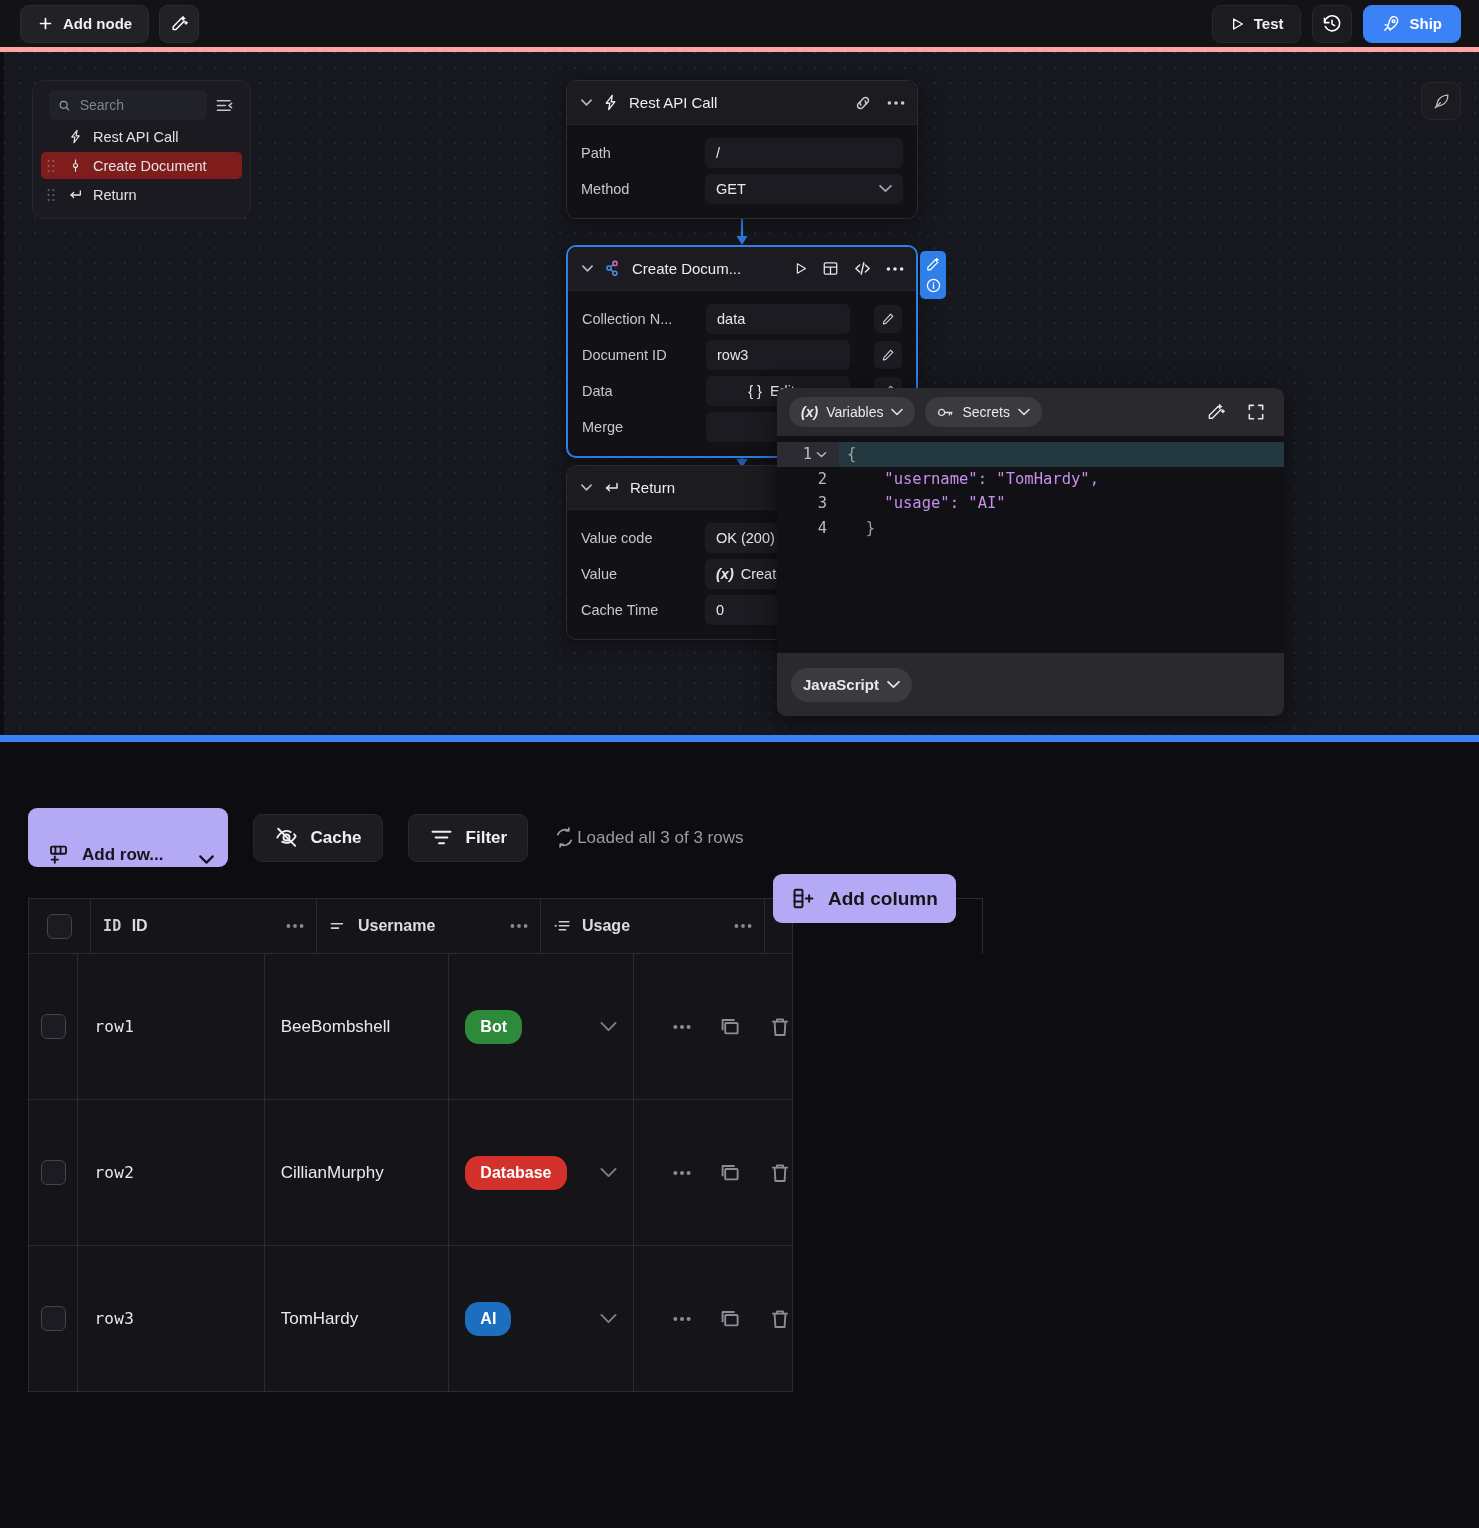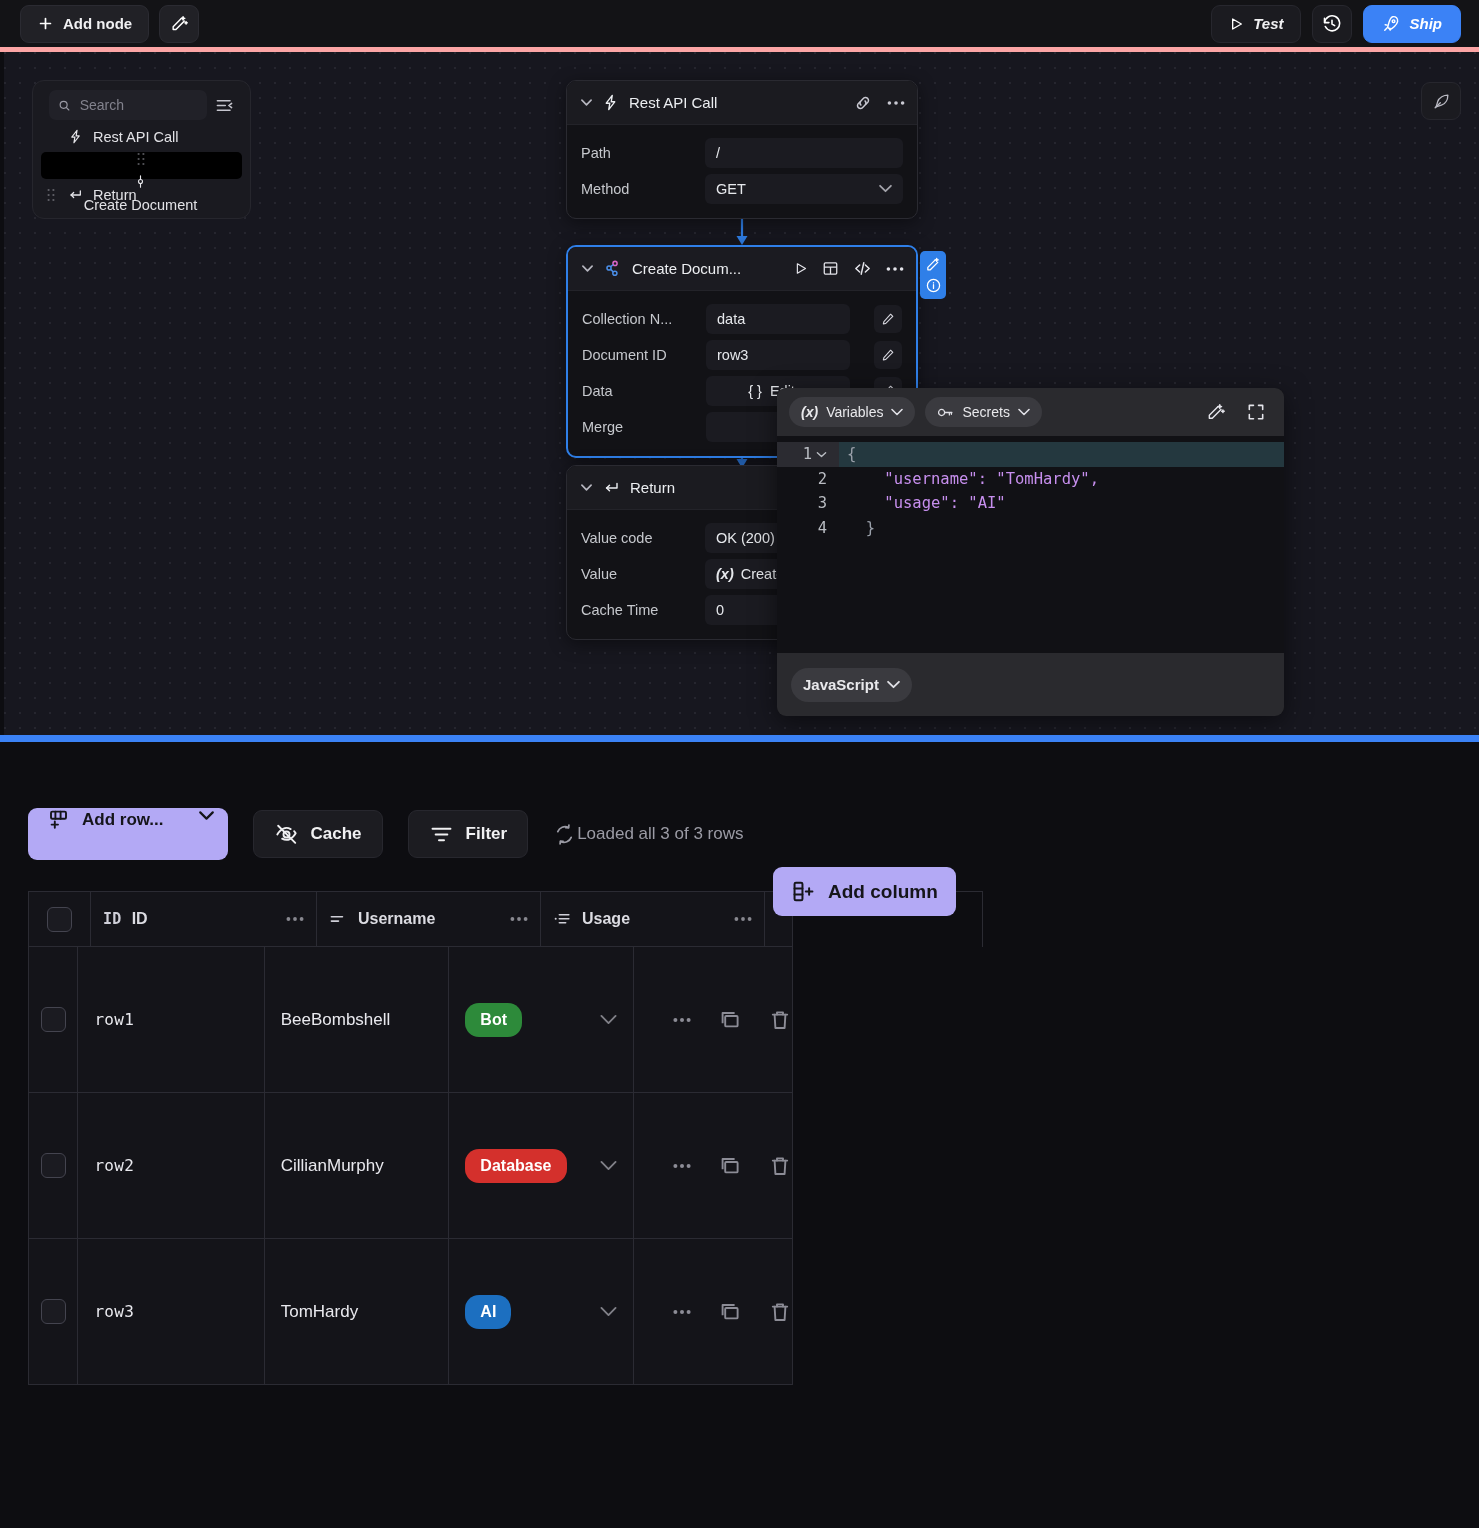--- a/index.html
+++ b/index.html
@@ -14,21 +14,21 @@
   .app { position: relative; width: 1479px; height: 1528px; }
 
   
   .topbar {
     position: absolute; left: 0; top: 0; width: 1479px; height: 52px;
     background: #131316;
     border-bottom: 5px solid #fca5a5;
     display: flex; align-items: center;
   }
   .tb-left { display: flex; align-items: center; gap: 10px; margin-left: 20px; }
-  .tb-right { display: flex; align-items: center; gap: 11px; margin-left: auto; margin-right: 18px; font-style: italic; }
+  .tb-right { display: flex; align-items: center; gap: 11px; margin-left: auto; margin-right: 18px; }
 
   .btn {
     display: inline-flex; align-items: center; justify-content: center;
     gap: 9px; border-radius: 9px; cursor: pointer;
     background: #212126; border: 1px solid #2b2b32;
     color: #f0f0f2; font-size: 15px; font-weight: 700;
     height: 38px; padding: 0 16px;
     white-space: nowrap;
   }
   .btn.sq { width: 40px; padding: 0; }
@@ -70,21 +70,21 @@
   .palette-search input {
     background: transparent; border: 0; outline: none;
     color: #e4e4e8; font-size: 14px; font-family: inherit; width: 100%;
   }
   .palette-search input::placeholder { color: #82828d; }
   .pal-item {
     display: flex; align-items: center; gap: 8px;
     height: 27px; padding: 0 6px 0 4px; border-radius: 5px;
     font-size: 14.5px; color: #e2e2e6; cursor: pointer; margin-top: 2px;
   }
-  .pal-item.sel { background: #000000; flex-direction: column; }
+  .pal-item.sel { background: #7f1d1d; }
   .pal-grip { width: 12px; display: flex; justify-content: center; opacity: .55; }
   .pal-ico { width: 20px; display: flex; justify-content: center; align-items: center; }
 
   
   .node {
     position: absolute; border-radius: 10px;
     background: #121216; border: 1px solid #2a2a31;
     box-shadow: 0 4px 18px rgba(0,0,0,.45);
   }
   .node.sel { border: 2px solid #2f7fe8; }
@@ -167,22 +167,22 @@
   .p { color: #9aa0aa; }
   .ed-foot {
     height: 63px; background: #2a2a2e; display: flex; align-items: center; padding: 0 14px;
   }
   .ed-foot .chip { background: #3a3a3f; font-weight: 700; font-size: 15px; height: 34px; }
 
   
   .tablewrap { position: absolute; left: 0; top: 742px; width: 1479px; height: 786px; background: #0d0d11; }
   .tbl-toolbar { display: flex; align-items: center; gap: 25px; padding: 66px 0 0 28px; }
   .addrow {
-    display: flex; align-items: flex-start; border-radius: 9px; overflow: hidden;
-    background: #b3a9f5; cursor: pointer; height: 52px;
+    display: flex; align-items: flex-end; border-radius: 9px; overflow: hidden;
+    background: #b3a9f5; cursor: pointer; height: 59px;
   }
   .addrow .main {
     display: flex; align-items: center; gap: 12px; padding: 0 20px 0 18px;
     color: #15151a; font-size: 17px; font-weight: 700;
   }
   .addrow .split { width: 2px; background: #2f7fe8; }
   .addrow .carat { display: flex; align-items: center; justify-content: center; width: 42px; color: #15151a; }
   .tbtn {
     display: inline-flex; align-items: center; gap: 12px;
     background: #1c1c21; border: 1px solid #27272e; border-radius: 9px;

